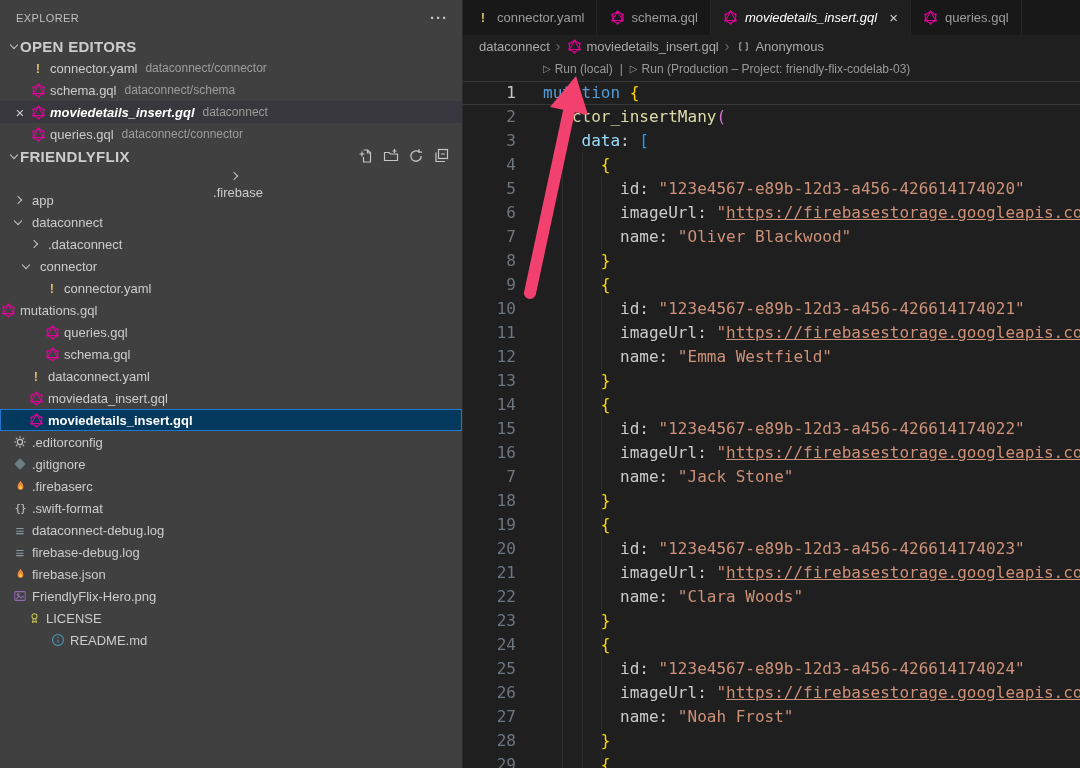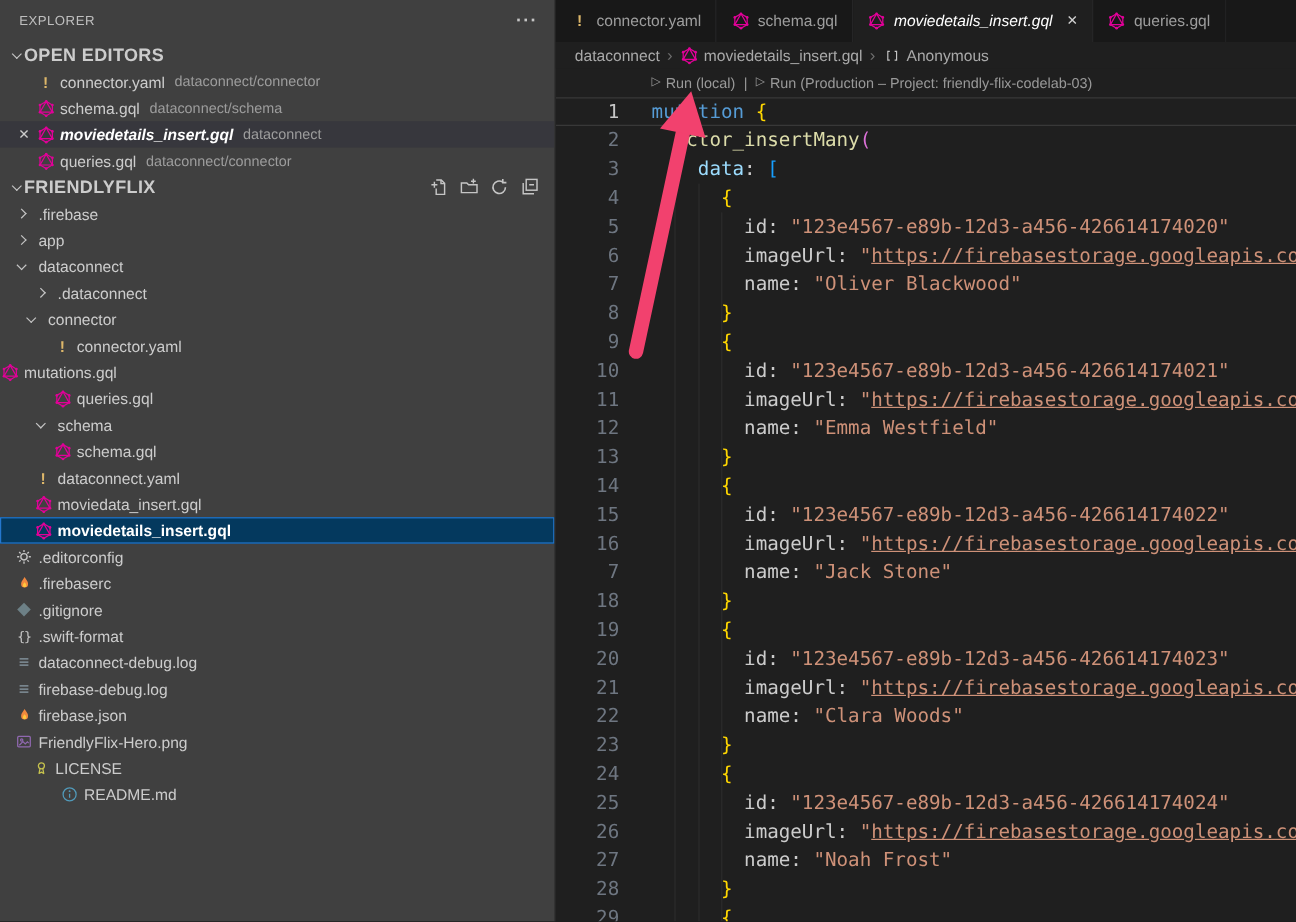--- a/index.html
+++ b/index.html
@@ -186,21 +186,21 @@
           </span>
           <span class="aic">
             <svg width="16" height="16" viewBox="0 0 16 16" fill="none" stroke="#c5c5c5" stroke-width="1.2">
               <rect x="5.5" y="1.5" width="9" height="9"></rect>
               <path d="M8 6h4M3 4.5v9h9"></path>
             </svg>
           </span>
         </span>
     </div>
     <div id="tree">
-        <div class="row tree" style="padding-left: 12px;">
+        <div class="row tree" style="padding-left: 12px; flex-direction: column;">
           <span class="cell">
             <span class="chev"></span>
           </span>
           <span class="nm">.firebase</span>
         </div>
         <div class="row tree" style="padding-left: 12px;">
           <span class="cell">
             <span class="chev"></span>
           </span>
           <span class="nm">app</span>
@@ -266,26 +266,20 @@
                   <circle cx="13.5" cy="11.2" r="1.2"></circle>
                   <circle cx="8" cy="14.4" r="1.2"></circle>
                   <circle cx="2.5" cy="11.2" r="1.2"></circle>
                   <circle cx="2.5" cy="4.8" r="1.2"></circle>
                 </g>
               </svg>
             </span>
           </span>
           <span class="nm">queries.gql</span>
         </div>
-        <div class="row tree" style="padding-left: 28px;">
-          <span class="cell">
-            <span class="chev down"></span>
-          </span>
-          <span class="nm">schema</span>
-        </div>
         <div class="row tree" style="padding-left: 44px;">
           <span class="cell">
             <span class="fic">
               <svg width="15" height="15" viewBox="0 0 16 16">
                 <g stroke="#e10098" fill="none" stroke-width="1.1">
                   <path d="M8 1.6 13.5 4.8v6.4L8 14.4 2.5 11.2V4.8Z"></path>
                   <path d="M2.5 11.2 8 1.6l5.5 9.6Z"></path>
                 </g>
                 <g fill="#e10098">
                   <circle cx="8" cy="1.6" r="1.2"></circle>
@@ -357,35 +351,35 @@
                 <circle cx="8" cy="8" r="3"></circle>
                 <path d="M8 1.5V3.5M8 12.5V14.5M1.5 8H3.5M12.5 8H14.5M3.4 3.4 4.8 4.8M11.2 11.2l1.4 1.4M12.6 3.4 11.2 4.8M4.8 11.2 3.4 12.6"></path>
               </svg>
             </span>
           </span>
           <span class="nm">.editorconfig</span>
         </div>
         <div class="row tree" style="padding-left: 12px;">
           <span class="cell">
             <span class="fic">
+              <span class="gl-diamond"></span>
+            </span>
+          </span>
+          <span class="nm">.gitignore</span>
+        </div>
+        <div class="row tree" style="padding-left: 12px;">
+          <span class="cell">
+            <span class="fic">
               <svg width="13" height="14" viewBox="0 0 16 16">
                 <path fill="#f0883e" d="M8 1.6C9.4 4.2 11.6 5.8 11.6 8.9a3.6 3.6 0 0 1-7.2 0C4.4 5.8 6.6 4.2 8 1.6Z"></path>
                 <path fill="#ffc83d" d="M8 7c.9 1.3 1.8 2 1.8 3.4a1.8 1.8 0 0 1-3.6 0C6.2 9 7.1 8.3 8 7Z"></path>
               </svg>
             </span>
           </span>
           <span class="nm">.firebaserc</span>
-        </div>
-        <div class="row tree" style="padding-left: 12px;">
-          <span class="cell">
-            <span class="fic">
-              <span class="gl-diamond"></span>
-            </span>
-          </span>
-          <span class="nm">.gitignore</span>
         </div>
         <div class="row tree" style="padding-left: 12px;">
           <span class="cell">
             <span class="fic">
               <span class="gl-braces">{}</span>
             </span>
           </span>
           <span class="nm">.swift-format</span>
         </div>
         <div class="row tree" style="padding-left: 12px;">

